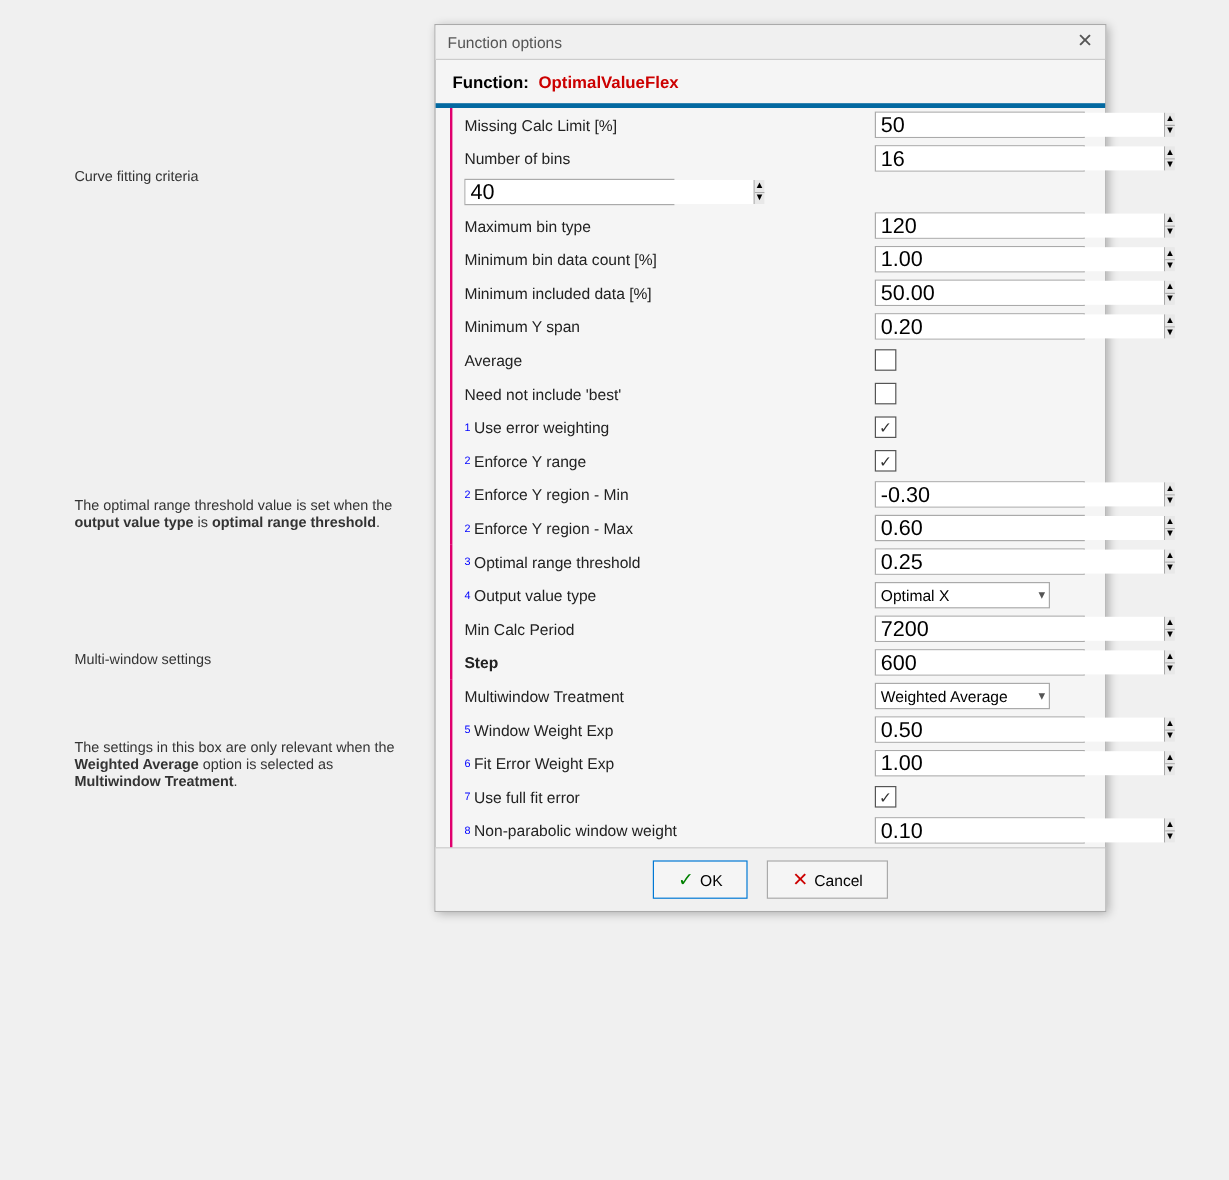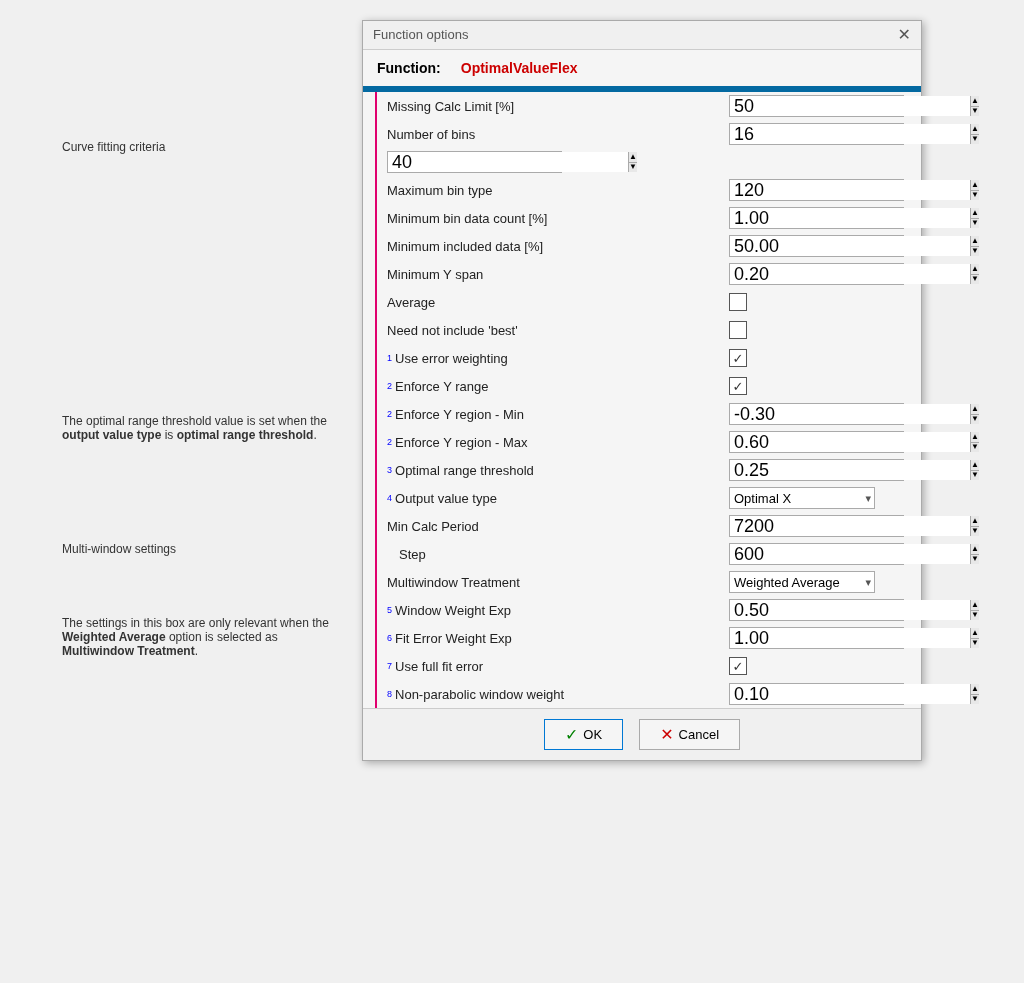--- a/index.html
+++ b/index.html
@@ -37,40 +37,40 @@
       background: #f5f5f5;
       border: 1px solid #aaa;
       box-shadow: 2px 2px 8px rgba(0,0,0,0.3);
     }
     .dialog-titlebar {
       background: #f0f0f0;
       border-bottom: 1px solid #ccc;
       padding: 6px 10px;
       display: flex;
       justify-content: space-between;
-      align-items: flex-start;
+      align-items: center;
     }
     .dialog-title {
       font-size: 13px;
       color: #555;
     }
     .close-btn {
       background: none;
       border: none;
       font-size: 16px;
       cursor: pointer;
       color: #555;
       line-height: 1;
     }
     .dialog-header {
       padding: 10px 14px;
       display: flex;
       align-items: center;
-      gap: 20px;
-      border-bottom: 6px solid #0369a1;
+      gap: 8px;
+      border-bottom: 4px solid #0369a1;
     }
     .header-label {
       font-weight: bold;
       font-size: 14px;
     }
     .header-value {
       color: #cc0000;
       font-weight: bold;
       font-size: 14px;
     }
@@ -478,21 +478,21 @@
               <div class="spinbox-btns">
                 <button>▲</button>
                 <button>▼</button>
               </div>
             </div>
           </div>
         </div>
 
         <div class="row">
           <div class="row-label">
-            <span class="bold-label" style="font-weight:normal;margin-left:12px;">Step</span>
+            <span class="bold-label" style="font-weight:bold;">Step</span>
           </div>
           <div class="row-control">
             <div class="spinbox">
               <input type="text" value="600" style="">
               <div class="spinbox-btns">
                 <button>▲</button>
                 <button>▼</button>
               </div>
             </div>
           </div>

